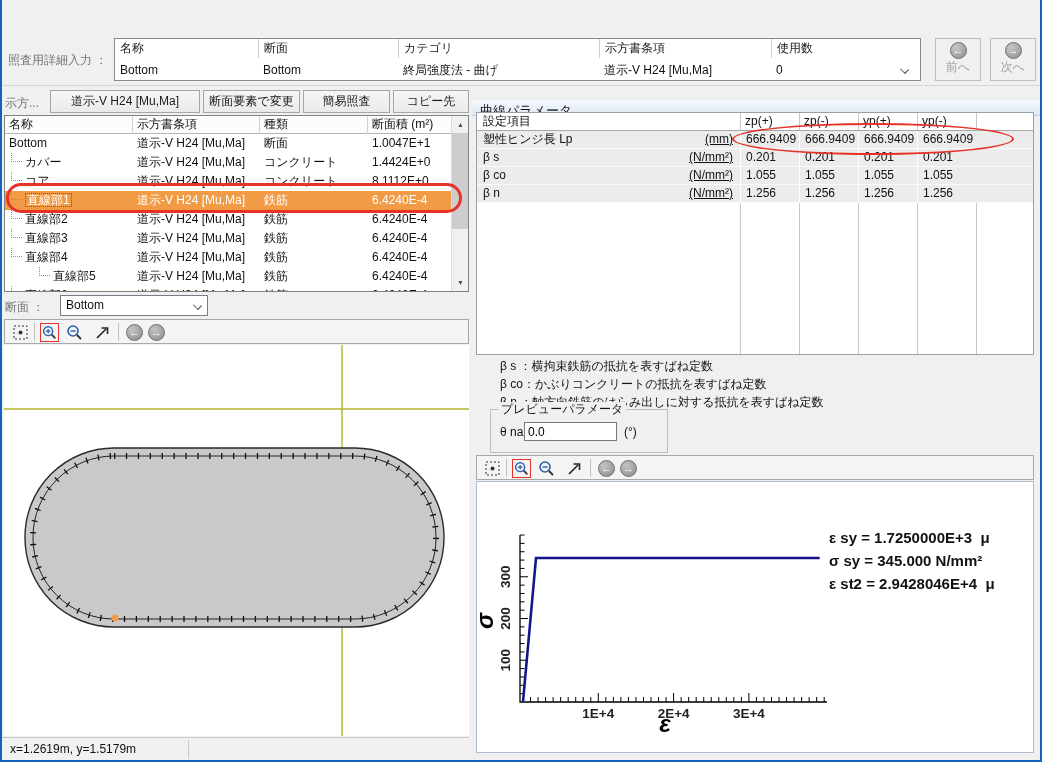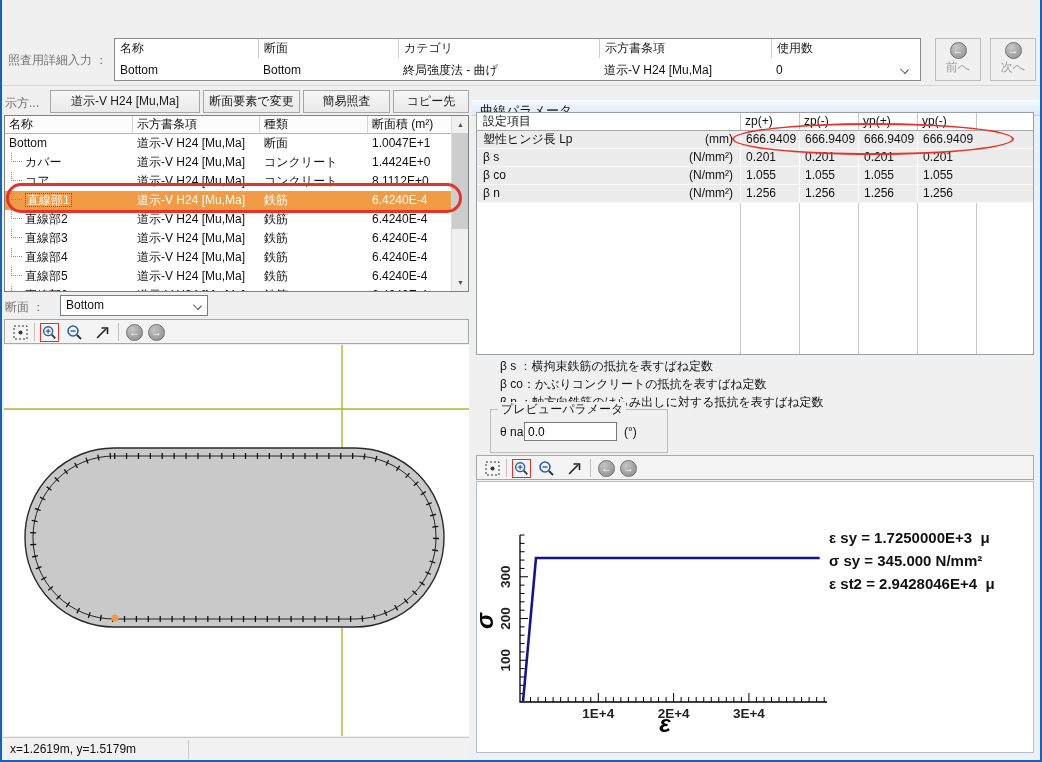--- a/index.html
+++ b/index.html
@@ -57,21 +57,21 @@
   .status{position:absolute;left:0;top:737px;width:467px;height:23px;background:#f1f1f1;border-top:1px solid #c8c8c8;line-height:22px;}
   
   .rtitle{position:absolute;left:470px;top:88px;width:570px;height:16px;background:linear-gradient(#f7faff,#dde7f4);
           border-bottom:1px solid #c5d3e6;font-weight:normal;font-size:13px;line-height:22px;padding-left:8px;margin-top:12px;}
   .ptable{position:absolute;left:474px;top:112px;width:558px;height:243px;background:#fff;border:1px solid #9aa0a6;}
   .pgsep{position:absolute;top:0;width:1px;height:241px;background:#c8c8c8;}
   .phead{position:absolute;left:0;top:0;width:556px;height:18px;border-bottom:1px solid #a8a8a8;background:transparent;}
   .phead span{position:absolute;line-height:17px;}
   .prow{position:absolute;left:0;width:556px;height:18px;background:#ececec;border-bottom:1px solid #fafafa;line-height:17px;}
   .prow .plbl{position:absolute;left:6px;}
-  .prow .punit{position:absolute;right:300px;text-align:left;}
+  .prow .punit{position:absolute;right:300px;text-align:left;text-decoration:underline;}
   .prow .pval{position:absolute;border-left:1px solid #fff;padding-left:5px;height:18px;}
   .redellipse{position:absolute;left:730px;top:123px;width:282px;height:32px;border:2.5px solid var(--red);border-radius:50%;z-index:30;}
   .redrect{position:absolute;left:4px;top:183px;width:456px;height:30px;border:3px solid var(--red);border-radius:15px;z-index:30;}
   .note{position:absolute;left:498px;width:520px;height:18px;line-height:18px;}
   .groupbox{position:absolute;left:488px;top:409px;width:178px;height:44px;border:1px solid #bdbdbd;}
   .legend{position:absolute;left:7px;top:-8px;background:#f0f0f0;padding:0 3px;line-height:14px;}
   .chartpanel{position:absolute;left:474px;top:481px;width:558px;height:272px;background:#fff;border:1px solid #aebed0;}
   .annots{position:absolute;left:352px;top:44px;line-height:23px;font-size:15px;font-weight:600;color:#111;white-space:pre;}
   .lab{color:#737373;}
 </style>
@@ -155,21 +155,21 @@
           <span style="width: 108px; padding-left: 4px;">鉄筋</span>
           <span style="width: 83px; padding-left: 4px;">6.4240E-4</span>
         </div>
         <div class="lrow" style="top: 132px;">
           <span style="width: 128px;"><span class="tree"></span><span class="nm">直線部4</span></span>
           <span style="width: 127px; padding-left: 4px;">道示-V H24 [Mu,Ma]</span>
           <span style="width: 108px; padding-left: 4px;">鉄筋</span>
           <span style="width: 83px; padding-left: 4px;">6.4240E-4</span>
         </div>
         <div class="lrow" style="top: 151px;">
-          <span style="width: 128px;"><span class="tree"></span><span class="nm">直線部5</span></span>
+          <span style="width: 128px; padding-left: 28px;"><span class="tree"></span><span class="nm">直線部5</span></span>
           <span style="width: 127px; padding-left: 4px;">道示-V H24 [Mu,Ma]</span>
           <span style="width: 108px; padding-left: 4px;">鉄筋</span>
           <span style="width: 83px; padding-left: 4px;">6.4240E-4</span>
         </div>
         <div class="lrow" style="top: 170px;">
           <span style="width: 128px;"><span class="tree"></span><span class="nm">直線部6</span></span>
           <span style="width: 127px; padding-left: 4px;">道示-V H24 [Mu,Ma]</span>
           <span style="width: 108px; padding-left: 4px;">鉄筋</span>
           <span style="width: 83px; padding-left: 4px;">6.4240E-4</span>
         </div>

